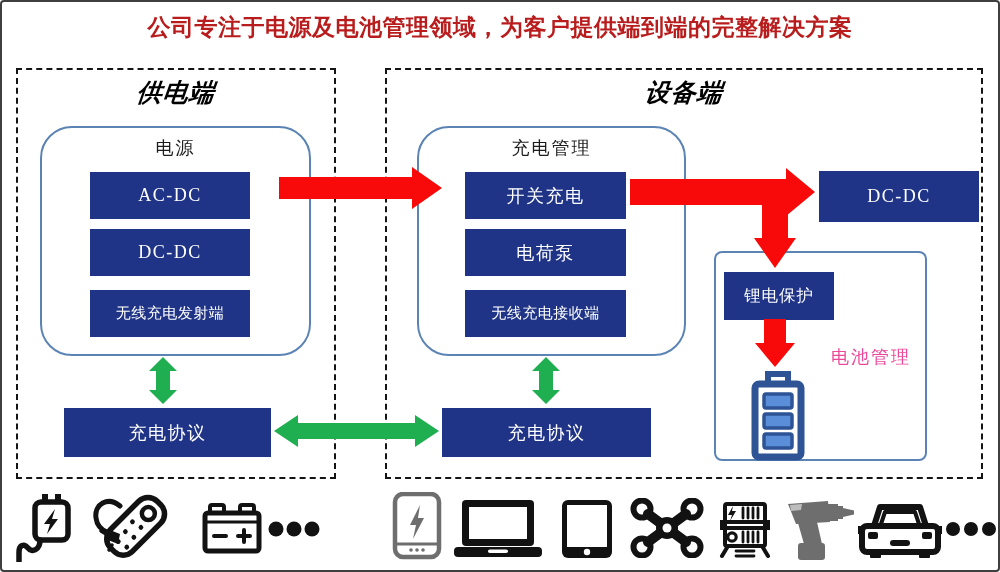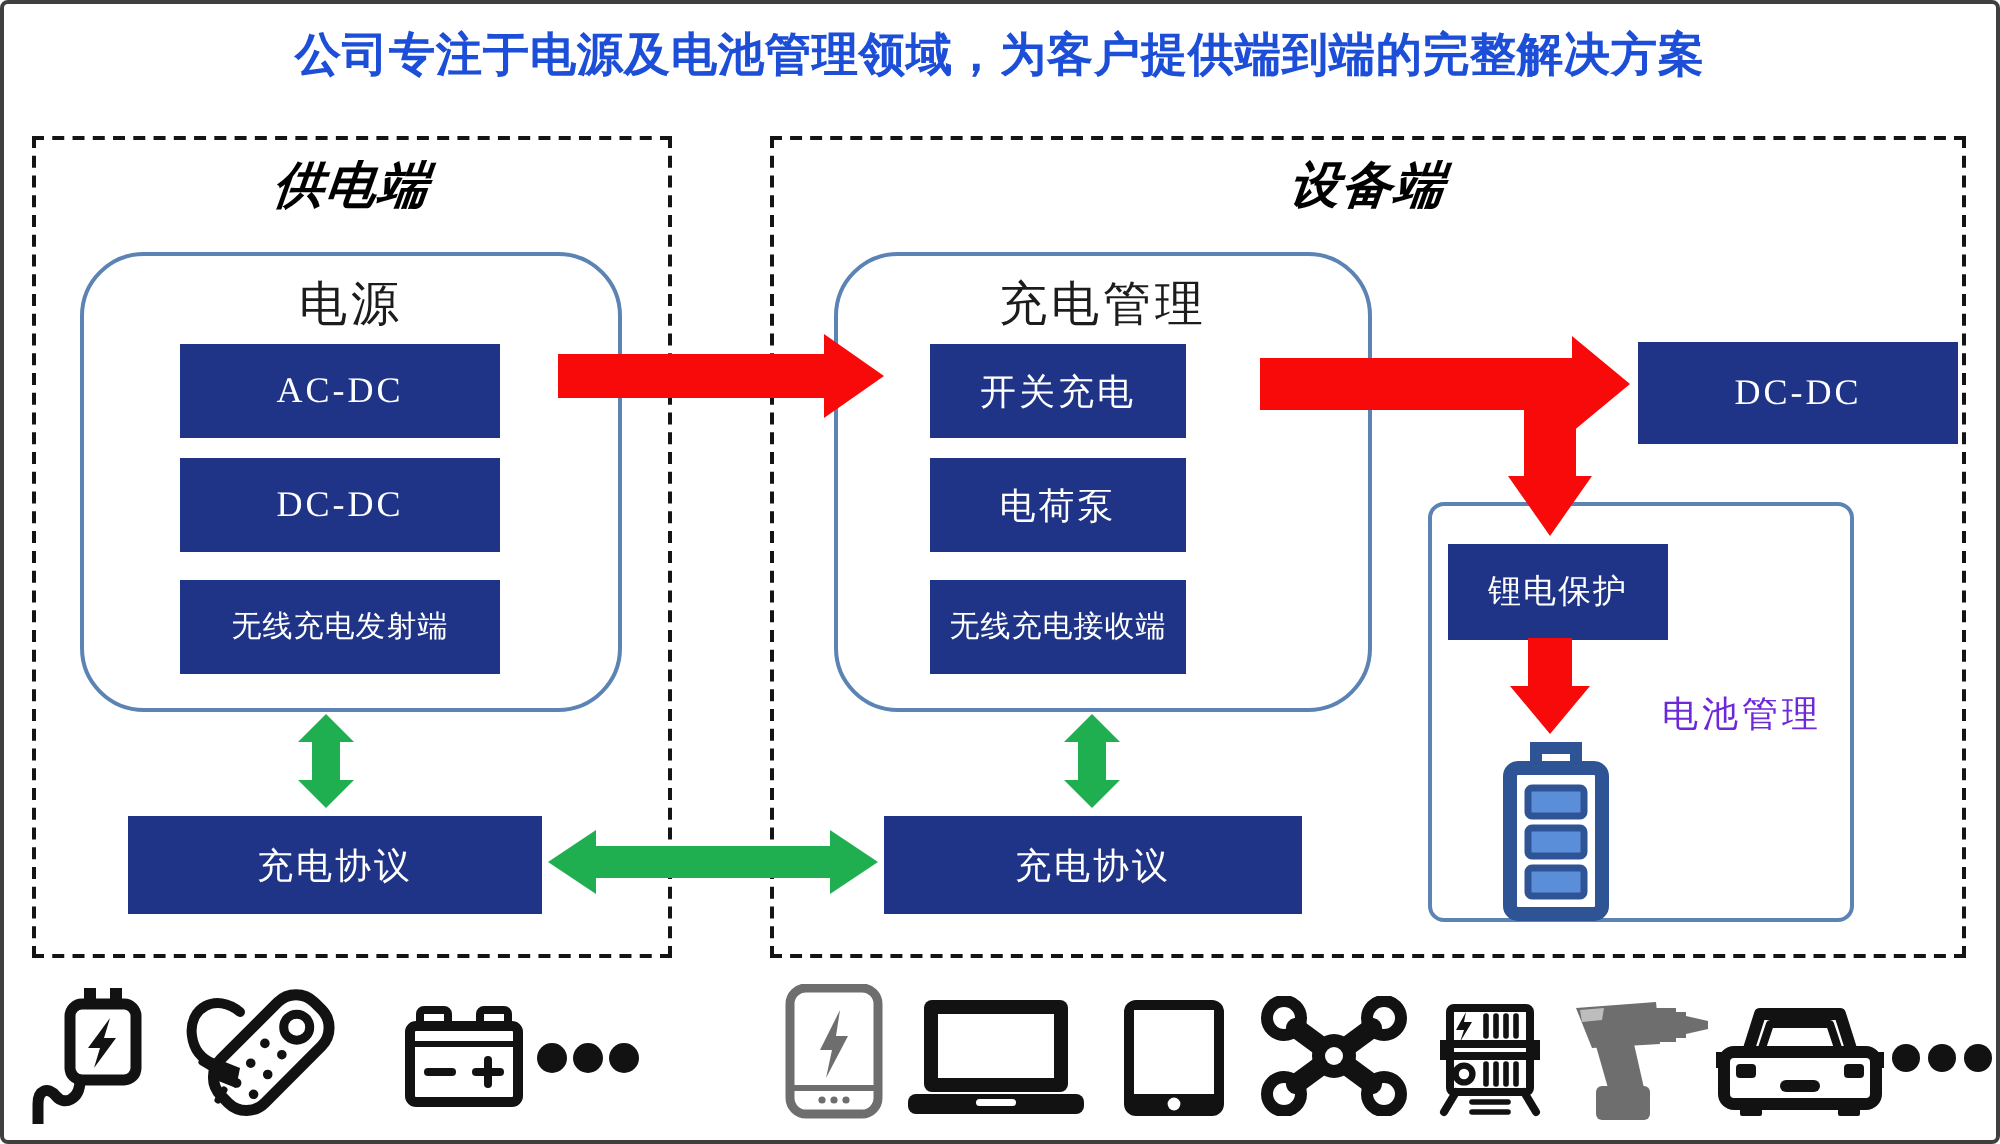--- a/index.html
+++ b/index.html
@@ -4,48 +4,48 @@
 <style>
   html,body{margin:0;padding:0;background:#fff;}
   #canvas{
     position:relative;width:1000px;height:572px;background:#fff;
     font-family:"Liberation Serif","DejaVu Serif",serif;
     overflow:hidden;border:2px solid #3f3f3f;box-sizing:border-box;border-radius:4px;
   }
   .abs{position:absolute;box-sizing:border-box;}
   #title{
     left:0;top:10px;width:100%;text-align:center;
-    font-size:23px;font-weight:600;color:#1d4ed8;letter-spacing:.5px;
+    font-size:23px;font-weight:600;color:#b91c1c;letter-spacing:.5px;
   }
   .panel{border:2.4px dashed #141414;}
   #supply-panel{left:14px;top:66px;width:320px;height:411px;}
   #device-panel{left:383px;top:66px;width:598px;height:411px;}
   .panel-heading{
     left:0;top:6px;width:100%;text-align:center;
     font-family:"Liberation Sans","DejaVu Sans",sans-serif;
     font-size:25px;font-weight:bold;font-style:italic;color:#000;
     transform:skewX(-6deg);letter-spacing:1px;
   }
   .group{border:2px solid var(--group-border);border-radius:32px;background:#fff;}
   #power-group{left:22px;top:56px;width:271px;height:230px;}
   #charge-group{left:30px;top:56px;width:269px;height:230px;}
   #battery-group{left:327px;top:181px;width:213px;height:210px;border-radius:8px;}
-  .group-label{left:0;top:8px;width:100%;text-align:center;font-size:24px;color:#1c1c1c;letter-spacing:2px;}
+  .group-label{left:0;top:8px;width:100%;text-align:center;font-size:18px;color:#1c1c1c;letter-spacing:2px;}
   .navy-box{
     background:var(--navy);color:#fff;display:flex;align-items:center;justify-content:center;
     font-size:18px;letter-spacing:1.5px;
   }
   .stack{left:48px;width:160px;height:47px;}
   .stack.b0{top:44px;} .stack.b1{top:101px;} .stack.b2{top:162px;font-size:15px;letter-spacing:.5px;}
   #supply-protocol{left:46px;top:338px;width:207px;height:49px;}
   #device-protocol{left:55px;top:338px;width:209px;height:49px;}
-  #charge-stack .stack{left:46px;width:128px;}
+  #charge-stack .stack{left:46px;width:161px;}
   #dcdc-box{left:432px;top:101px;width:160px;height:51px;}
   #lithium-box{left:8px;top:19px;width:110px;height:48px;font-size:16.5px;letter-spacing:1px;}
-  #battery-mgmt-label{left:103px;top:92px;width:104px;text-align:center;font-size:18px;color:#6d28d9;letter-spacing:2px;}
+  #battery-mgmt-label{left:103px;top:92px;width:104px;text-align:center;font-size:18px;color:#ec4899;letter-spacing:2px;}
   #battery-svg{left:34px;top:118px;}
   #arrow-layer{left:0;top:0;width:1000px;height:572px;pointer-events:none;z-index:6;}
   .red{fill:var(--red);}
   .green{fill:var(--green);}
   .icon{z-index:3;}
   .ink-st{stroke:var(--ink);fill:none;stroke-linecap:round;stroke-linejoin:round;}
   .ink-f{fill:var(--ink);}
   .gray-st{stroke:var(--gray);fill:none;stroke-linecap:round;stroke-linejoin:round;}
   .gray-f{fill:var(--gray);}
 </style>

